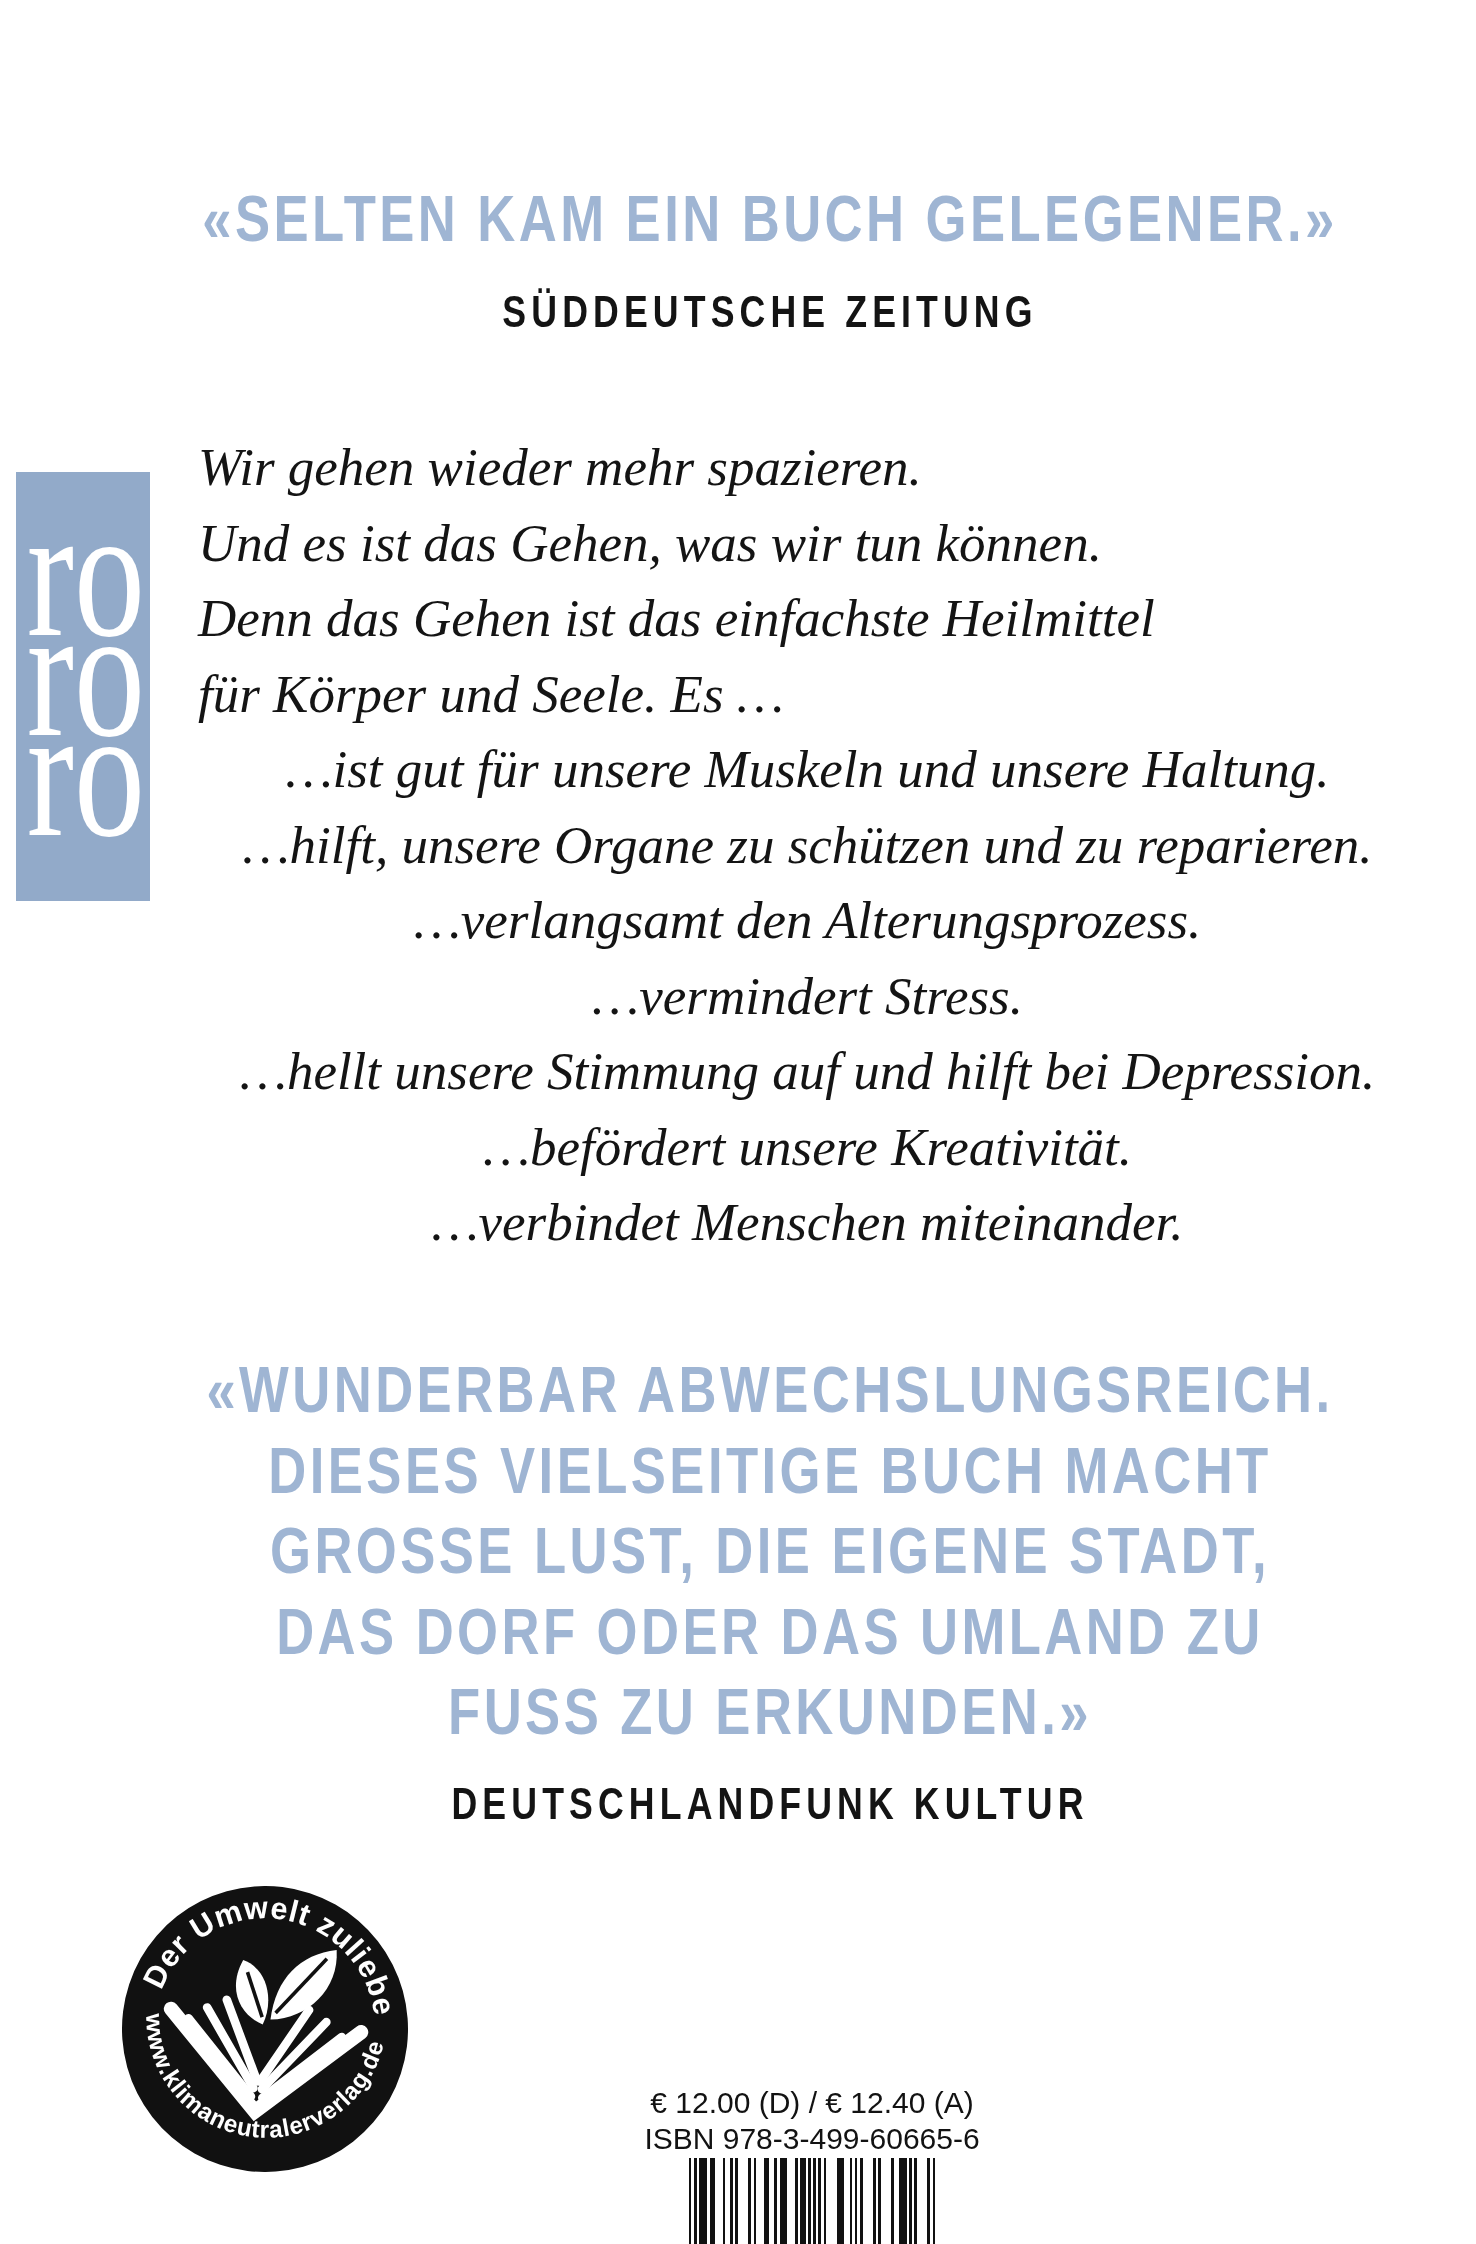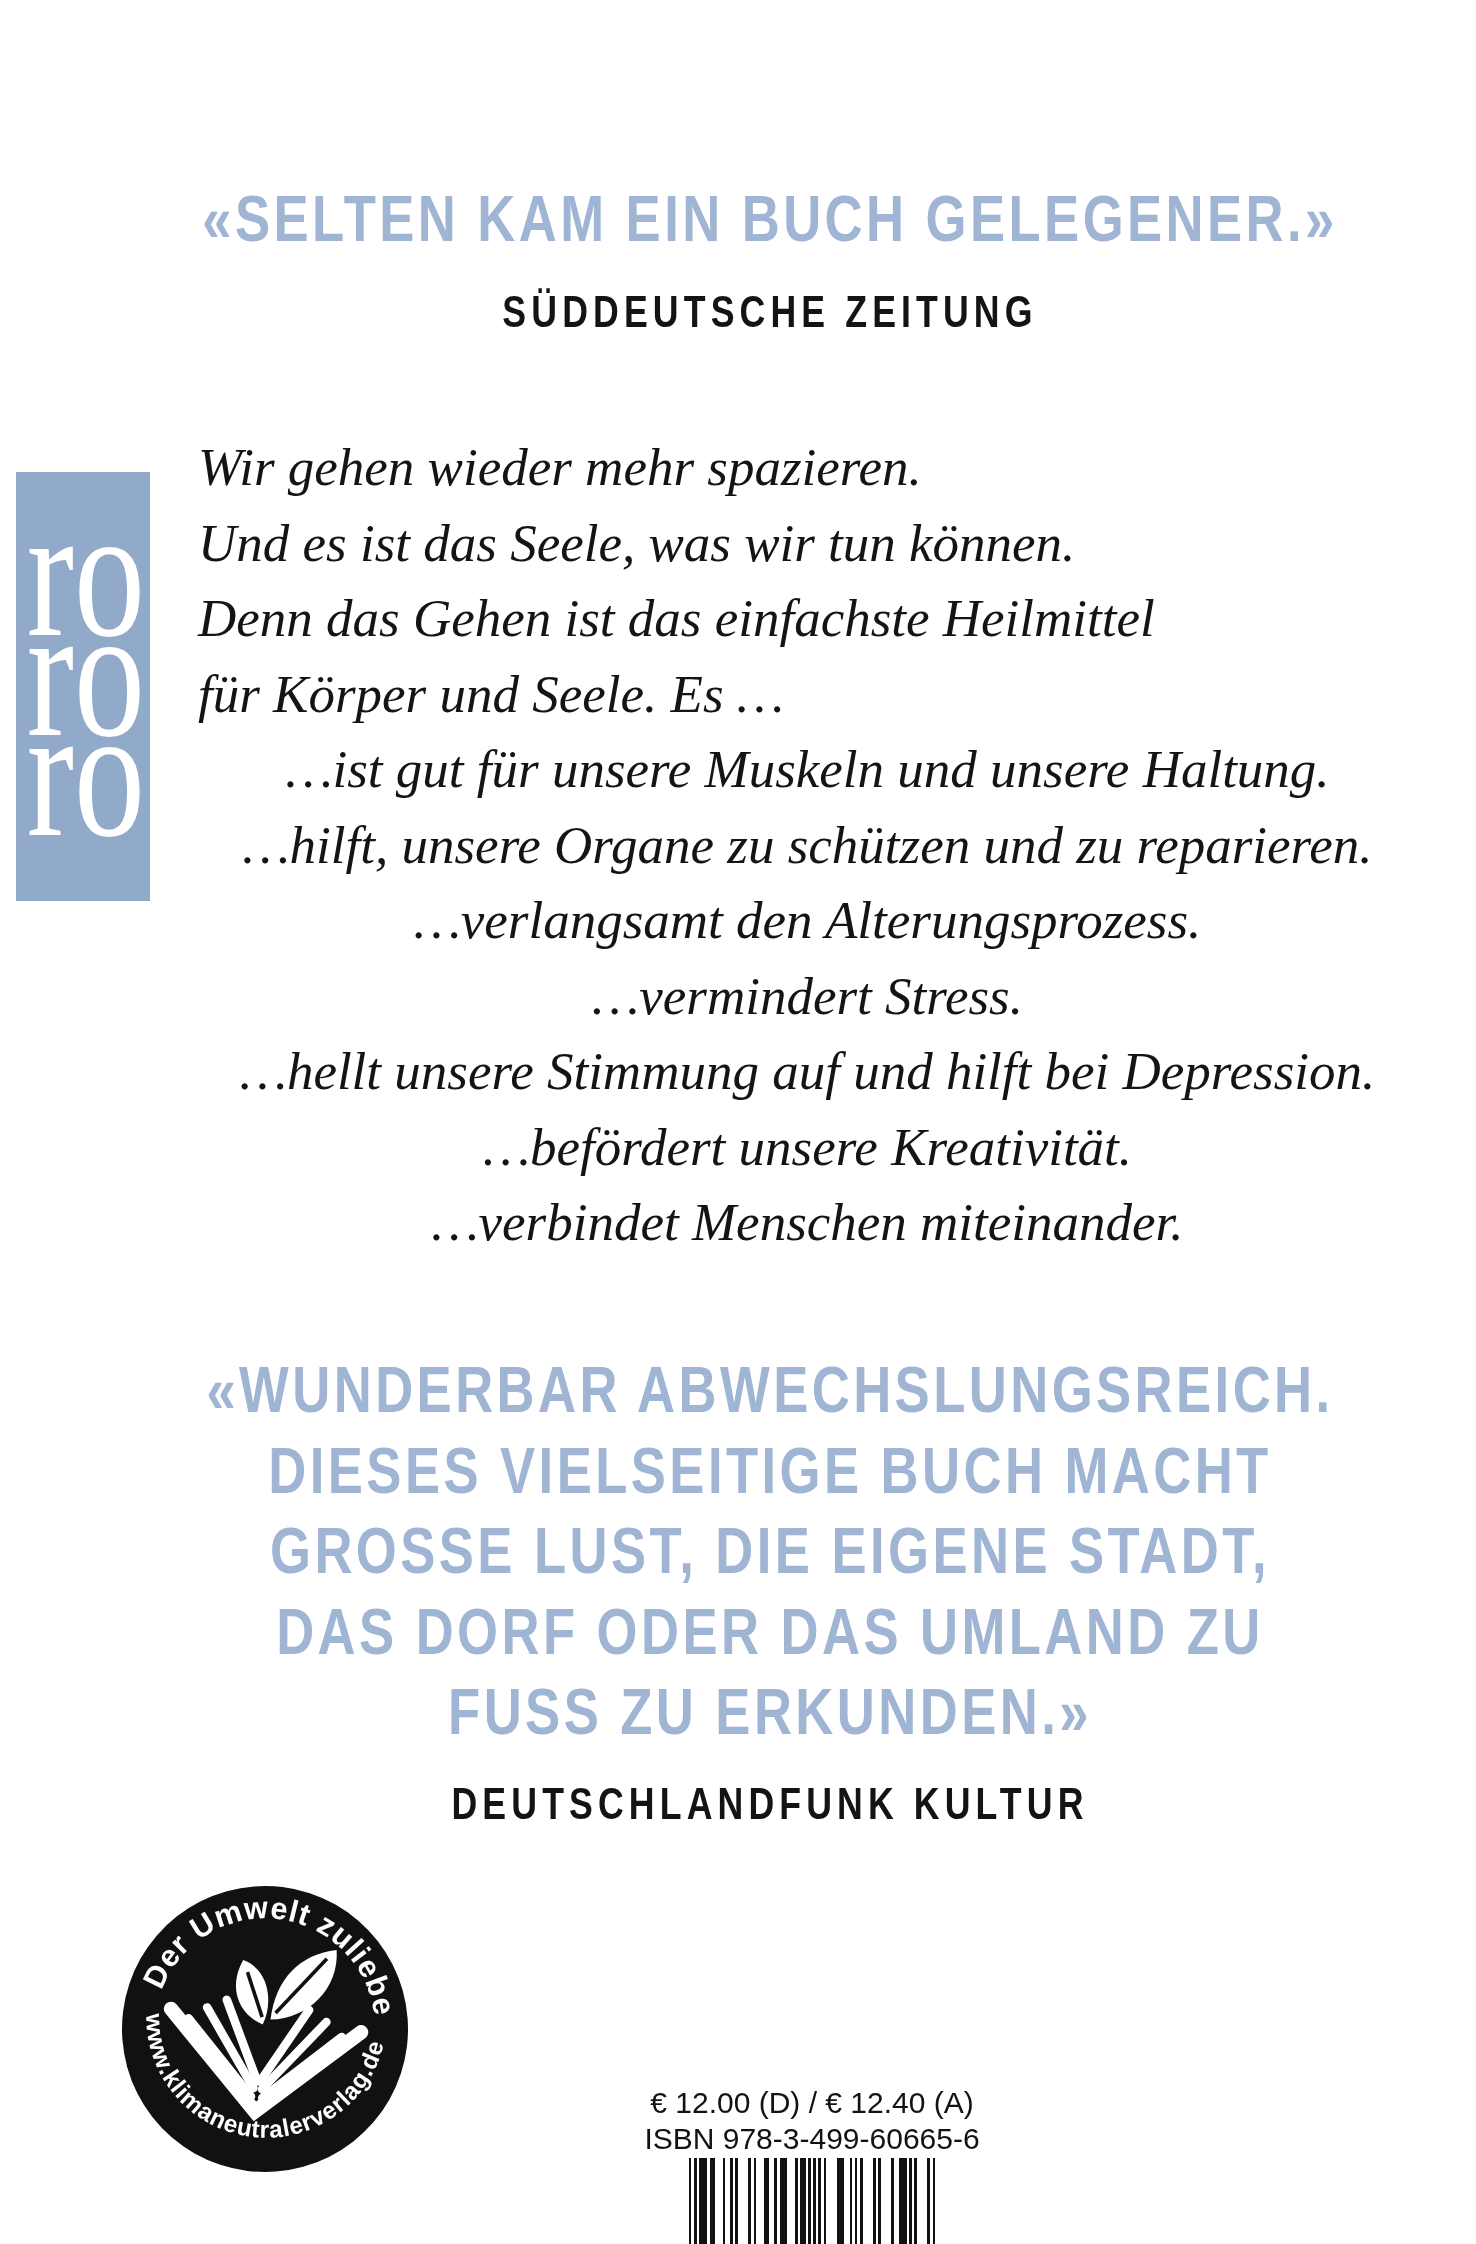--- a/index.html
+++ b/index.html
@@ -88,21 +88,21 @@
   <div class="centered cond press-source src-1">SÜDDEUTSCHE ZEITUNG</div>
 
   <div class="logo">
       <span class="logo-line">ro</span>
       <span class="logo-line">ro</span>
       <span class="logo-line">ro</span>
     </div>
 
   <div class="blurb">
       <div class="blurb-line">Wir gehen wieder mehr spazieren.</div>
-      <div class="blurb-line">Und es ist das Seele, was wir tun können.</div>
+      <div class="blurb-line">Und es ist das Gehen, was wir tun können.</div>
       <div class="blurb-line">Denn das Gehen ist das einfachste Heilmittel</div>
       <div class="blurb-line">für Körper und Seele. Es …</div>
       <div class="blurb-line">…ist gut für unsere Muskeln und unsere Haltung.</div>
       <div class="blurb-line">…hilft, unsere Organe zu schützen und zu reparieren.</div>
       <div class="blurb-line">…verlangsamt den Alterungsprozess.</div>
       <div class="blurb-line">…vermindert Stress.</div>
       <div class="blurb-line">…hellt unsere Stimmung auf und hilft bei Depression.</div>
       <div class="blurb-line">…befördert unsere Kreativität.</div>
       <div class="blurb-line">…verbindet Menschen miteinander.</div>
     </div>

